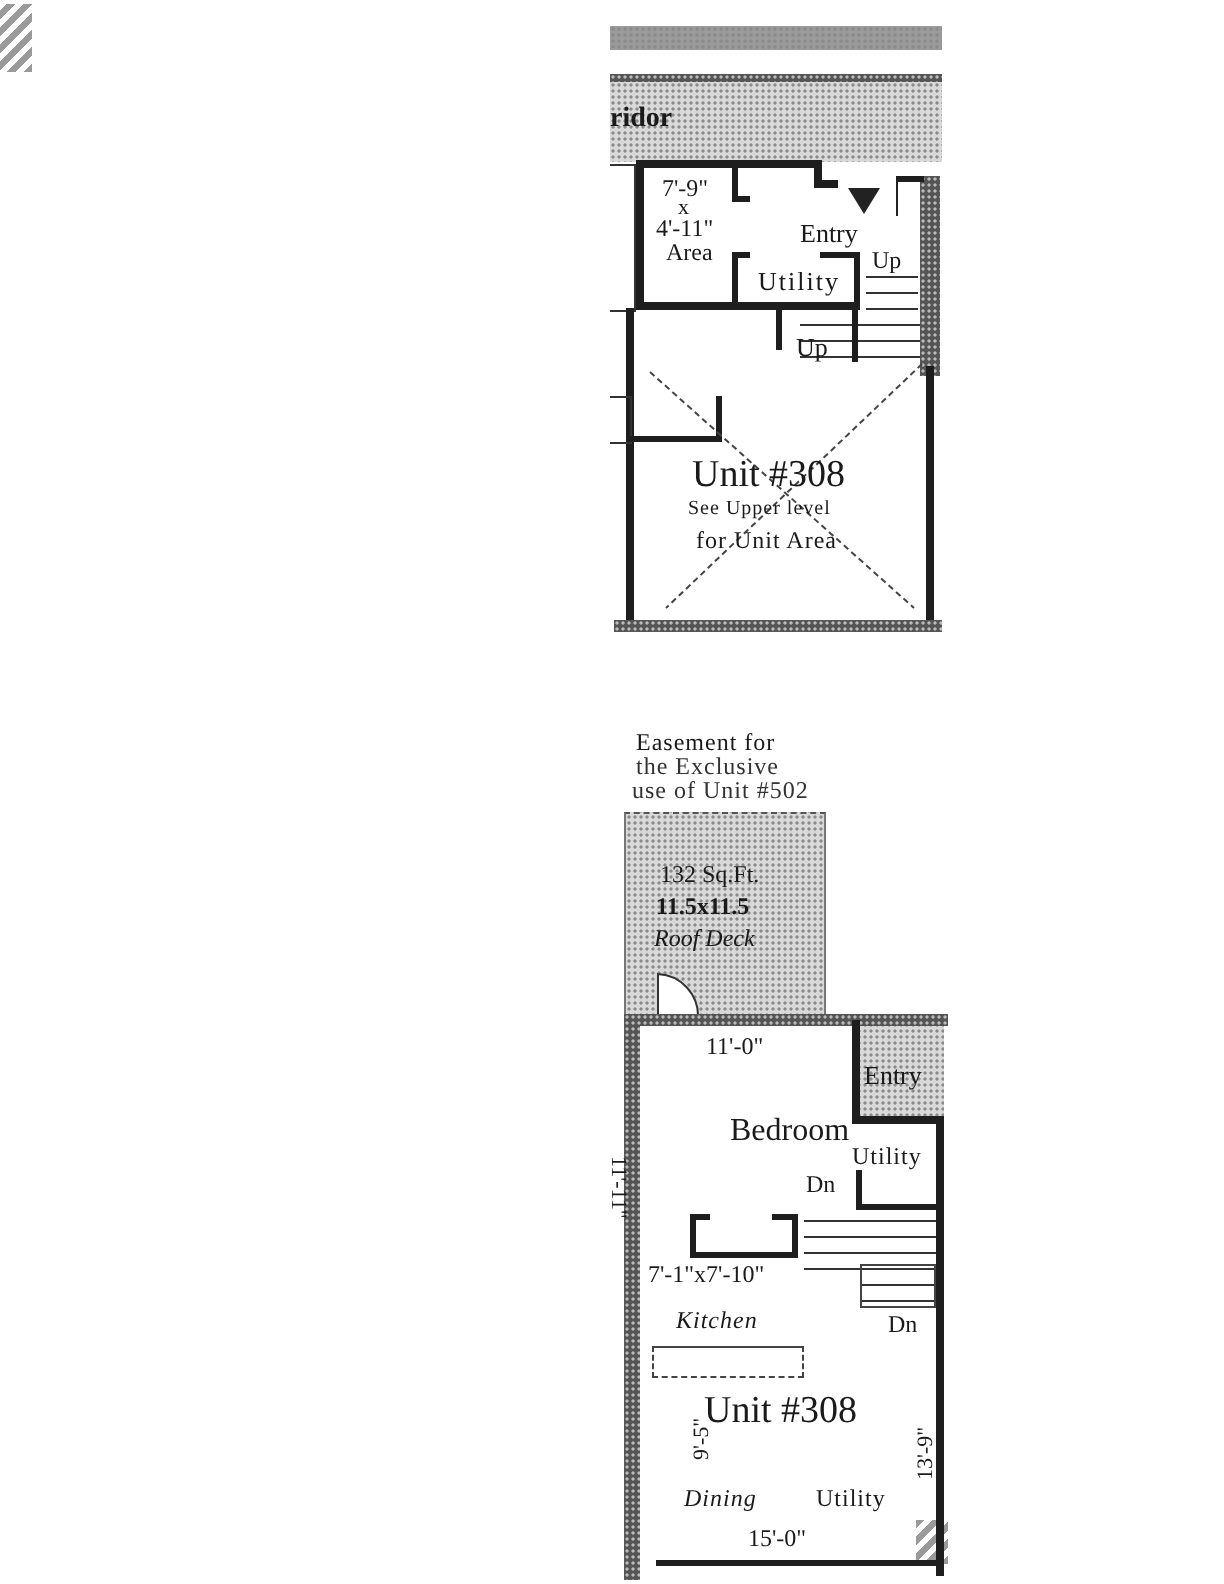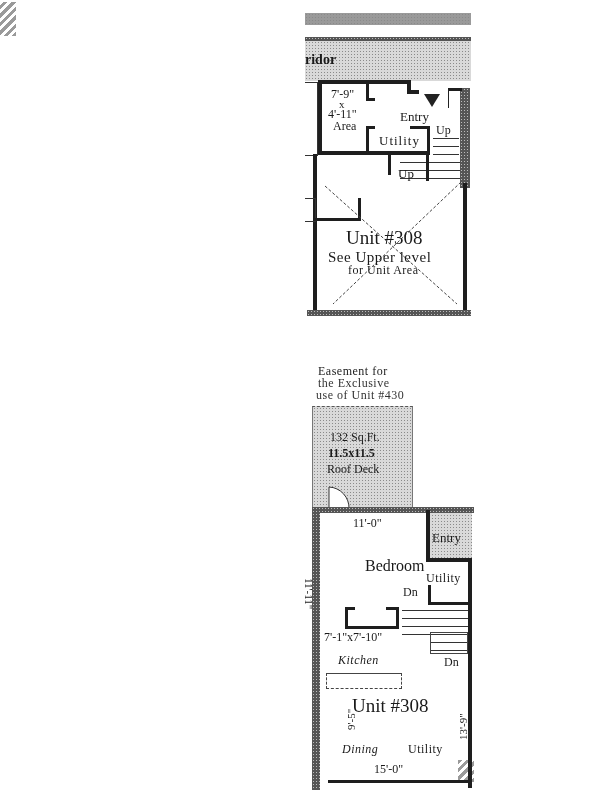--- a/index.html
+++ b/index.html
@@ -71,33 +71,33 @@
 
   <span class="txt" style="left:331px;top:88px;font-size:12px;">7'-9"</span>
   <span class="txt" style="left:339px;top:99px;font-size:11px;">x</span>
   <span class="txt" style="left:328px;top:108px;font-size:12px;">4'-11"</span>
   <span class="txt" style="left:333px;top:120px;font-size:12px;">Area</span>
   <span class="txt" style="left:400px;top:110px;font-size:13px;">Entry</span>
   <span class="txt" style="left:436px;top:124px;font-size:12px;">Up</span>
   <span class="txt" style="left:379px;top:134px;font-size:13px;letter-spacing:1px;">Utility</span>
   <span class="txt" style="left:398px;top:167px;font-size:13px;">Up</span>
   <span class="txt" style="left:346px;top:228px;font-size:19px;">Unit #308</span>
-  <span class="txt" style="left:328px;top:250px;font-size:15px;letter-spacing:0.5px;">See Upper level</span>
+  <span class="txt" style="left:344px;top:250px;font-size:10px;letter-spacing:0.5px;">See Upper level</span>
   <span class="txt" style="left:348px;top:264px;font-size:12px;letter-spacing:0.5px;">for Unit Area</span>
 </div>
 
 <div class="abs" style="left:0;top:340px;width:612px;height:452px;">
   <span class="txt" style="left:318px;top:25px;font-size:12px;letter-spacing:0.5px;">Easement for</span>
   <span class="txt" style="left:318px;top:37px;font-size:12px;letter-spacing:0.5px;color:#333;">the Exclusive</span>
-  <span class="txt" style="left:316px;top:49px;font-size:12px;letter-spacing:0.5px;color:#333;">use of Unit #430</span>
+  <span class="txt" style="left:316px;top:49px;font-size:12px;letter-spacing:0.5px;color:#333;">use of Unit #502</span>
 
   <div class="abs stipple" style="left:312px;top:66px;width:99px;height:102px;border-top:1px dashed #555;border-left:1px solid #777;border-right:1px solid #777;"></div>
   <span class="txt" style="left:330px;top:91px;font-size:12px;">132 Sq.Ft.</span>
   <span class="txt" style="left:328px;top:107px;font-size:12px;font-weight:bold;">11.5x11.5</span>
-  <span class="txt" style="left:327px;top:123px;font-size:12px;">Roof Deck</span>
+  <span class="txt" style="left:327px;top:123px;font-size:12px;font-style:italic;">Roof Deck</span>
   <svg style="left:328px;top:146px;" width="22" height="24" viewBox="0 0 22 24">
     <path d="M1,23 L1,1 A21,21 0 0 1 21,23" fill="#fff" stroke="#333" stroke-width="1"></path>
   </svg>
 
   <div class="abs stipple" style="left:428px;top:168px;width:44px;height:50px;"></div>
   <span class="txt" style="left:432px;top:191px;font-size:13px;">Entry</span>
 
   <div class="abs dark-stipple" style="left:312px;top:167px;width:162px;height:6px;"></div>
 
   <div class="abs dark-stipple" style="left:312px;top:170px;width:8px;height:280px;"></div>

